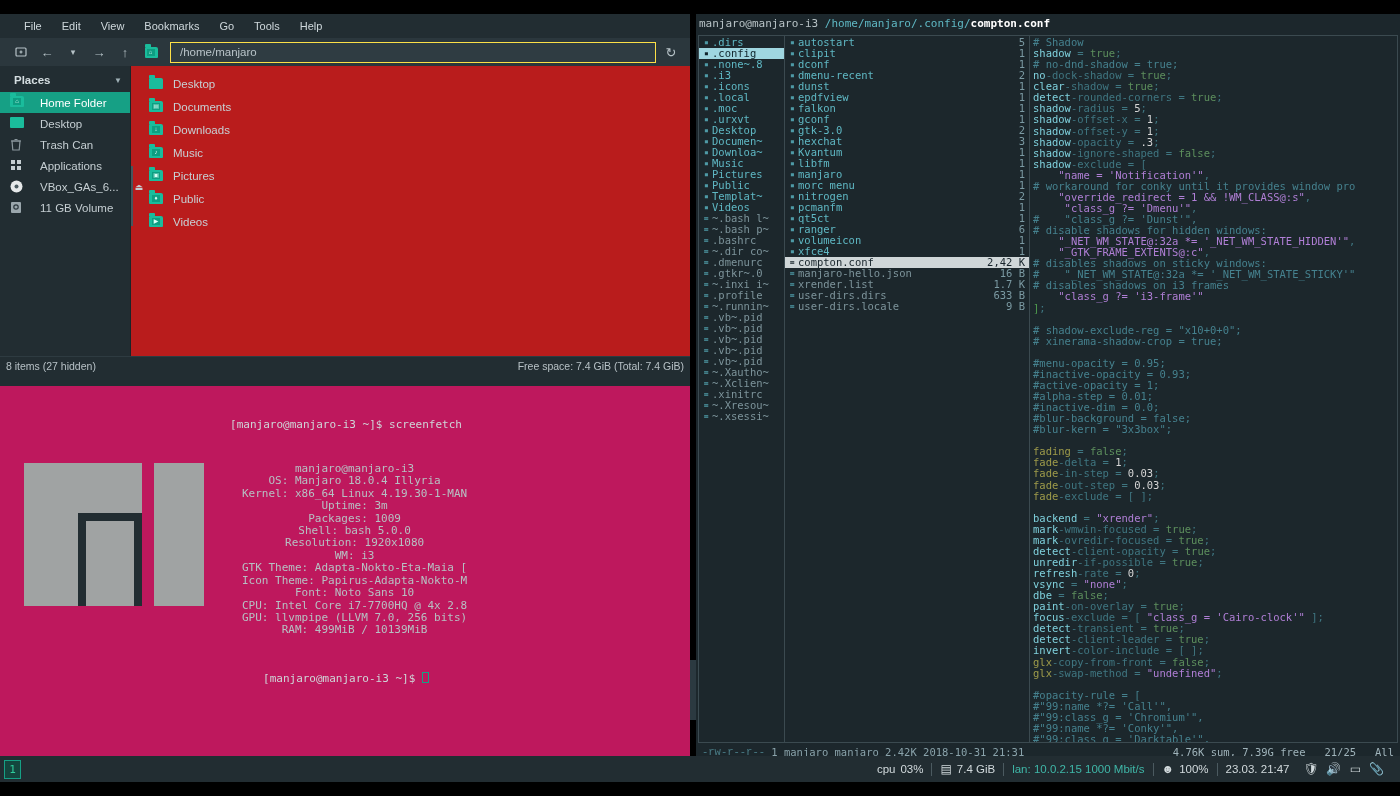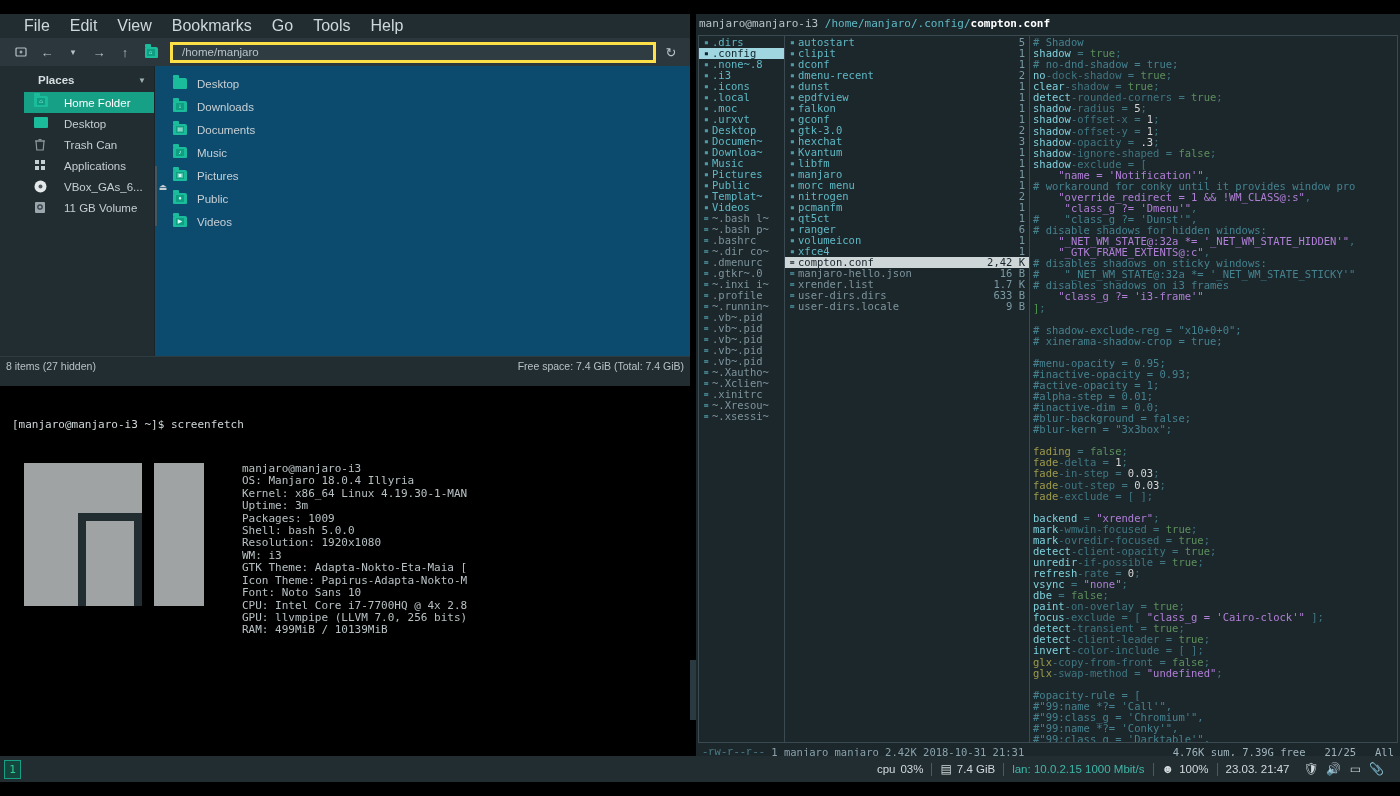--- a/index.html
+++ b/index.html
@@ -16,41 +16,41 @@
     position: absolute; left: 0; top: 14px; width: 690px; height: 742px;
     background: #222d32;
   }
 
   
   .menubar {
     height: 24px; display: flex; align-items: center;
     background: #222d32; padding-left: 14px; gap: 0px;
   }
   .menubar .mi {
-    font-size: 16px; color: #cfd8dc; padding: 2px 10px; cursor: default;
+    font-size: 11px; color: #cfd8dc; padding: 2px 10px; cursor: default;
   }
   
   .toolbar {
     height: 28px; display: flex; align-items: center;
     background: #2b373d; padding: 0 8px; gap: 0px;
   }
   .tb-btn {
     width: 26px; height: 22px; display: flex; align-items: center; justify-content: center;
     color: #b6c2c7; font-size: 13px;
   }
   .pathbox {
-    flex: 1; height: 21px; background: #2f3c42; border: 3px solid #fde047;
+    flex: 1; height: 21px; background: #2f3c42; border: 1px solid #fde047;
     margin-left: 6px; margin-right: 4px;
     display: flex; align-items: center; padding-left: 9px;
     font-size: 11.5px; color: #b9c4c9;
   }
   .tb-right { width: 22px; text-align:center; color:#b6c2c7; font-size: 13px; }
 
   
-  .fm-body { display: flex; height: 290px; background:#0c4a6e;margin-left:24px; }
+  .fm-body { display: flex; height: 290px; background:#b91c1c; }
   .places {
     width: 131px; background: #222d32; border-right: 1px solid #1b2428;
     padding-top: 4px;
   }
   .places-hdr {
     display: flex; align-items: center; justify-content: space-between;
     padding: 4px 8px 6px 14px; font-size: 11.5px; color: #d5dee1; font-weight: bold;
   }
   .places-hdr .chev { font-size: 8px; color: #9fb0b6; }
   .place {
@@ -83,23 +83,23 @@
   
   .fm-status {
     height: 18px; background: #222d32; border-top: 1px solid #2e3b41;
     display: flex; align-items: center; justify-content: space-between;
     padding: 0 6px; font-size: 10.5px; color: #b7c1c6;
   }
 
   
   #terminal {
     position: absolute; left: 0; top: 372px; width: 690px; height: 370px;
-    background: #000000; color: #c9d1d3;
+    background: #be185d; color: #c9d1d3;
     font-family: "DejaVu Sans Mono", monospace; font-size: 11px; line-height: 12.4px;
-    padding: 8px 10px 0 12px; white-space: pre; overflow: hidden;
+    padding: 8px 10px 0 12px; white-space: pre; overflow: hidden; text-align: center;
   }
   #terminal .prompt { color: #cfd6d8; }
   .sf-wrap { display:flex; margin-top: 7px; }
   .sf-logo { width: 200px; height: 143px; position: relative; flex: 0 0 200px; margin-left:12px;}
   .logo-left { position:absolute; left:0; top:0; width:118px; height:143px; background:#a0a3a3; }
   .logo-notch { position:absolute; left:54px; top:50px; width:64px; height:93px; background:#222d32; }
   .logo-inner { position:absolute; left:62px; top:58px; width:48px; height:85px; background:#a0a3a3; }
   .logo-right { position:absolute; left:130px; top:0; width:50px; height:143px; background:#a0a3a3; }
   .sf-info { margin-left: 18px; color:#b7c0c3; font-size:11px; line-height:12.4px; white-space:pre; }
   .cursor-block { display:inline-block; width:7px; height:11px; border:1px solid #16a085; vertical-align:-1px; }
@@ -280,32 +280,32 @@
         <div id="files-list">
             <div class="fitem">
               <span class="fic">
                 <span class="folder" style="width:14px;height:11px;display:block;margin-top:1px"></span>
               </span>
               <span>Desktop</span>
             </div>
             <div class="fitem">
               <span class="fic">
                 <span class="folder" style="width:14px;height:11px;display:block;margin-top:1px">
+                  <span class="glyph" style="left:3px;top:2px;width:8px;height:7px;line-height:7px">▤</span>
+                </span>
+              </span>
+              <span>Documents</span>
+            </div>
+            <div class="fitem">
+              <span class="fic">
+                <span class="folder" style="width:14px;height:11px;display:block;margin-top:1px">
                   <span class="glyph" style="left:3px;top:2px;width:8px;height:7px;line-height:7px">↓</span>
                 </span>
               </span>
               <span>Downloads</span>
-            </div>
-            <div class="fitem">
-              <span class="fic">
-                <span class="folder" style="width:14px;height:11px;display:block;margin-top:1px">
-                  <span class="glyph" style="left:3px;top:2px;width:8px;height:7px;line-height:7px">▤</span>
-                </span>
-              </span>
-              <span>Documents</span>
             </div>
             <div class="fitem">
               <span class="fic">
                 <span class="folder" style="width:14px;height:11px;display:block;margin-top:1px">
                   <span class="glyph" style="left:3px;top:2px;width:8px;height:7px;line-height:7px">♪</span>
                 </span>
               </span>
               <span>Music</span>
             </div>
             <div class="fitem">
@@ -358,20 +358,21 @@
 Shell: bash 5.0.0
 Resolution: 1920x1080
 WM: i3
 GTK Theme: Adapta-Nokto-Eta-Maia [
 Icon Theme: Papirus-Adapta-Nokto-M
 Font: Noto Sans 10
 CPU: Intel Core i7-7700HQ @ 4x 2.8
 GPU: llvmpipe (LLVM 7.0, 256 bits)
 RAM: 499MiB / 10139MiB</div>
       </div>
+      <div class="prompt" style="margin-top:10px"><span>[manjaro@manjaro-i3 ~]$ </span><span class="cursor-block"></span></div>
     </div>
   </div>
 
   <div id="mid-black"></div>
   <div class="desk-hint"></div>
 
   <div id="right-col">
     <div class="rg-title">
       <span class="user">manjaro@manjaro-i3</span>
       <span class="path"> /home/manjaro/.config/</span>

